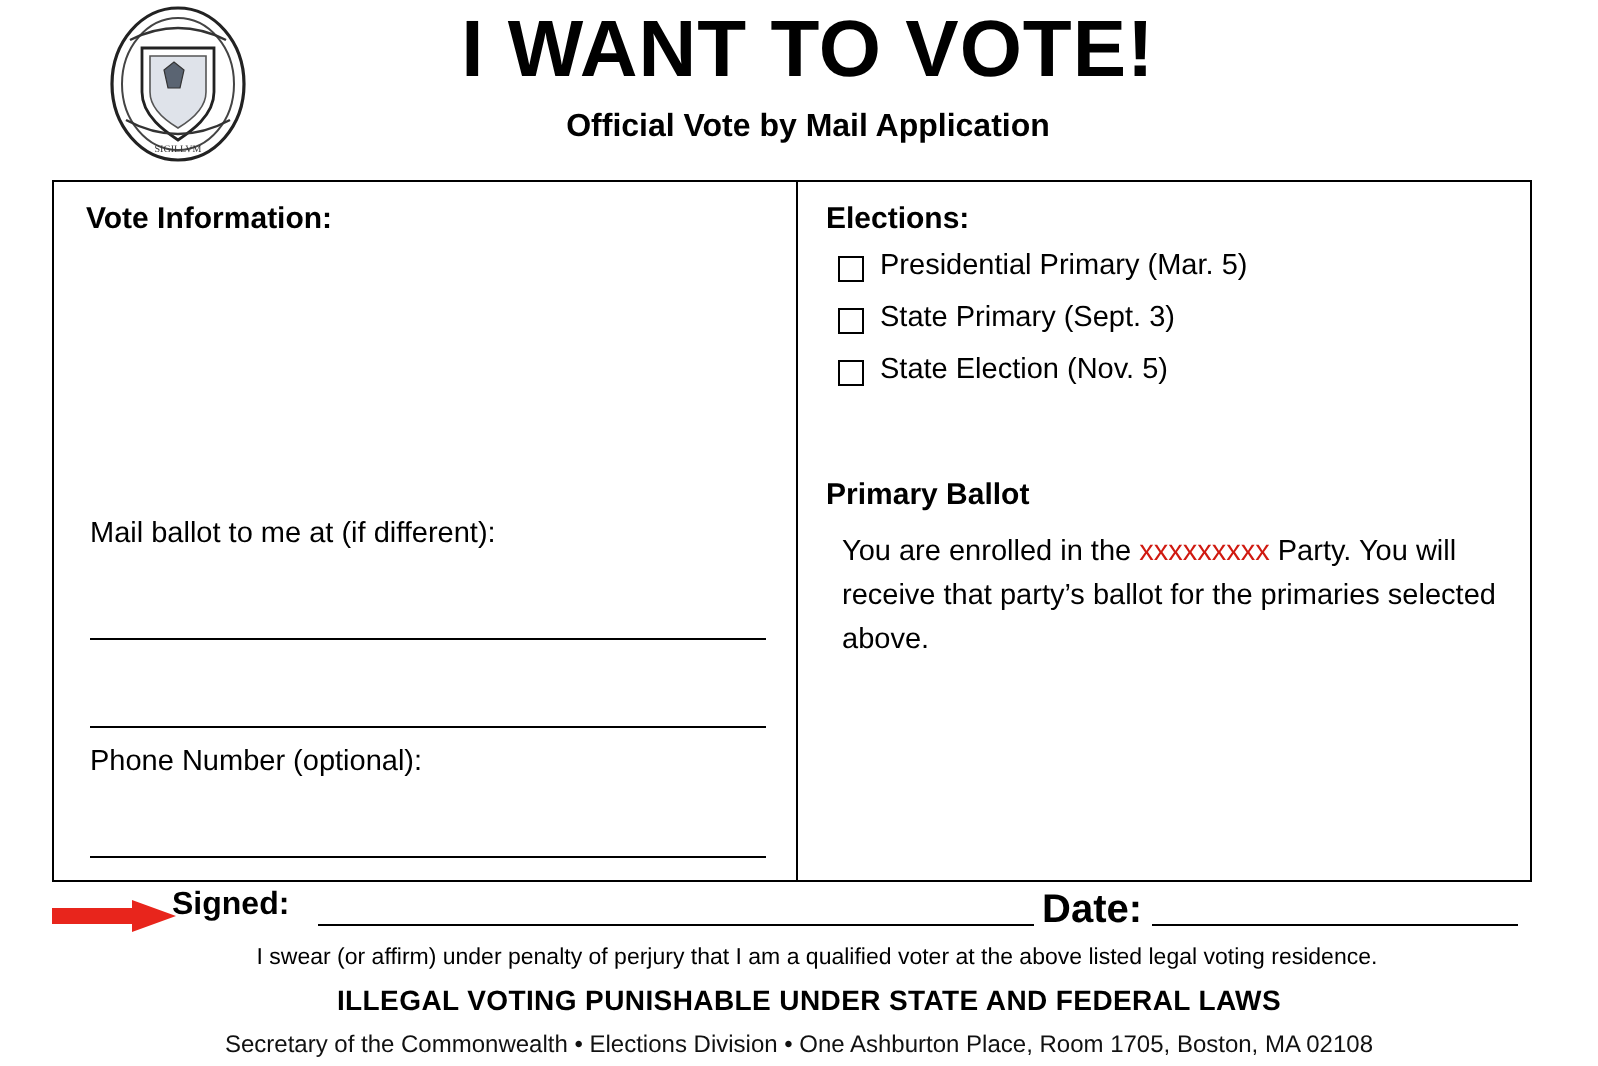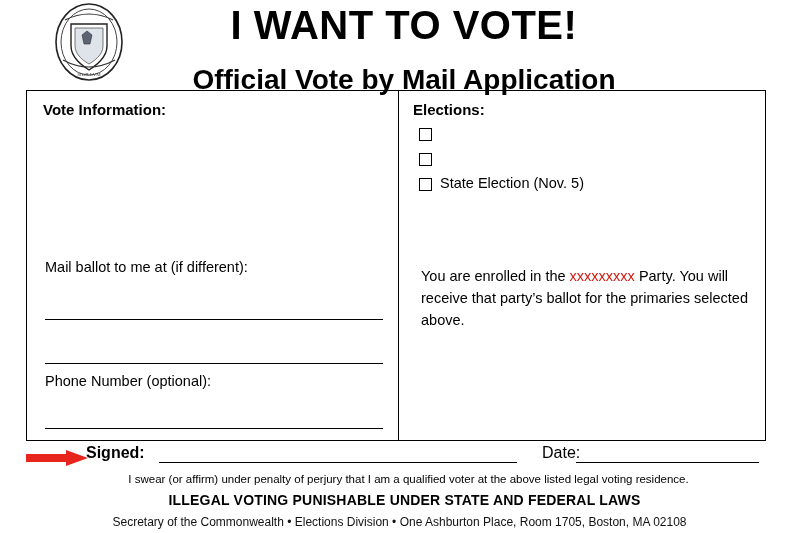--- a/index.html
+++ b/index.html
@@ -42,23 +42,23 @@
   }
   .main-title {
     font-size: 40px;
     font-weight: bold;
     letter-spacing: 0.5px;
     line-height: 46px;
     margin: 0;
     padding-top: 2px;
   }
   .sub-title {
-    font-size: 28px;
+    font-size: 16px;
     line-height: 28px;
-    margin: 16px;
+    margin: 0;
     padding-top: 2px;
   }
   
   .form-box {
     position: absolute;
     left: 26px;
     top: 90px;
     width: 740px;
     height: 351px;
     border: 1.5px solid #000;
@@ -164,24 +164,24 @@
   }
   .sig-line {
     position: absolute;
     left: 133px;
     top: 18px;
     width: 358px;
     border-bottom: 1.4px solid #000;
   }
   .date-label {
     position: absolute;
-    left: 516px;
+    left: 495px;
     top: 0px;
-    font-size: 16px;
-    font-weight: normal;
+    font-size: 20px;
+    font-weight: bold;
   }
   .date-line {
     position: absolute;
     left: 550px;
     top: 18px;
     width: 183px;
     border-bottom: 1.4px solid #000;
   }
   .oath {
     position: absolute;
@@ -253,30 +253,33 @@
 
       <div class="rule line3"></div>
     </div>
 
     <div class="col-right">
       <div class="section-head elections-head">Elections:</div>
 
       <ul class="checklist">
         <li class="check-row">
           <span class="checkbox"></span>
+          <span class="check-label">Presidential Primary (Mar. 5)</span>
         </li>
         <li class="check-row">
           <span class="checkbox"></span>
+          <span class="check-label">State Primary (Sept. 3)</span>
         </li>
         <li class="check-row">
           <span class="checkbox"></span>
           <span class="check-label">State Election (Nov. 5)</span>
         </li>
       </ul>
 
+      <div class="section-head primary-head">Primary Ballot</div>
 
       <div class="primary-text">
         <span>You are enrolled in the </span><span class="party-blank" style="color: rgb(208, 26, 17);">xxxxxxxxx</span><span> Party. You will receive that party’s ballot for the primaries selected above.</span>
       </div>
     </div>
   </div>
 
   <div class="sig-row">
     <div class="arrow">
       <svg viewBox="0 0 62 16" width="62" height="16" aria-hidden="true">

